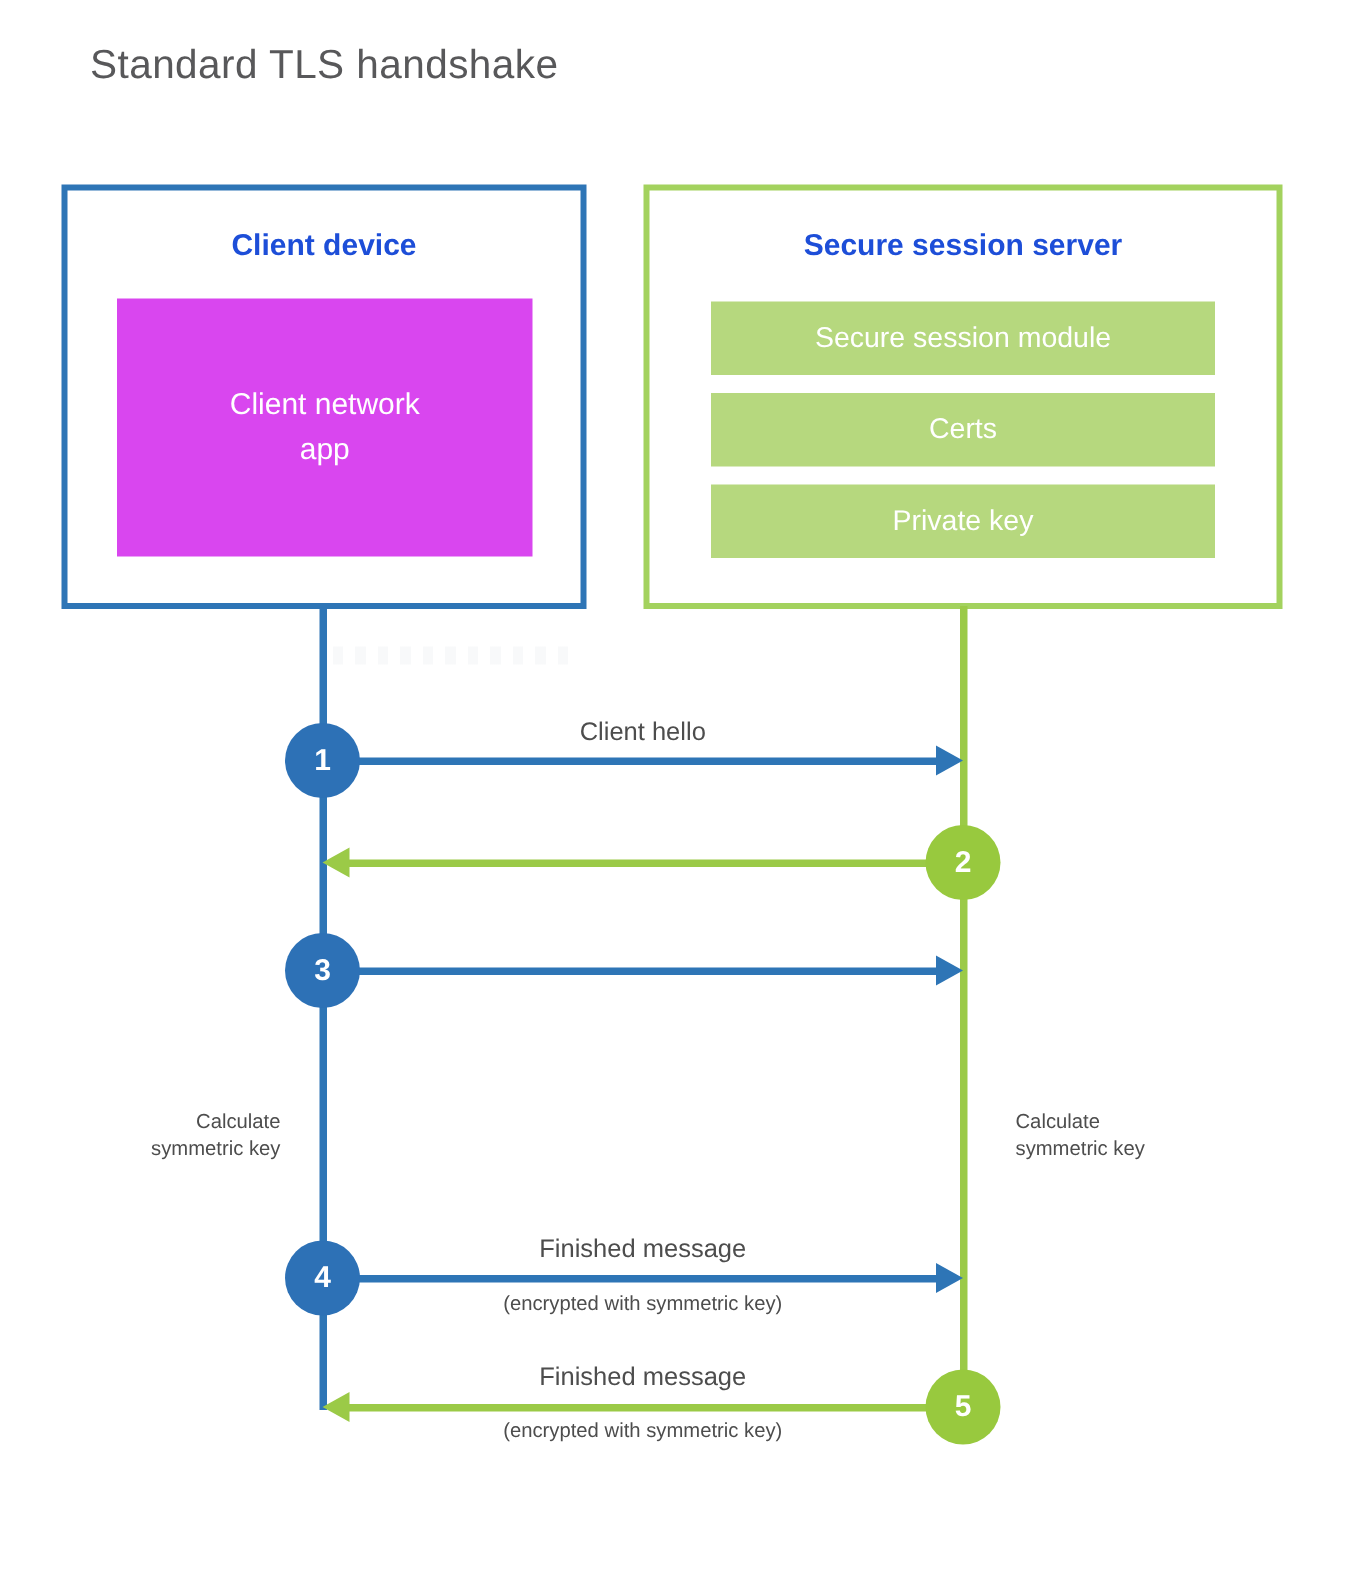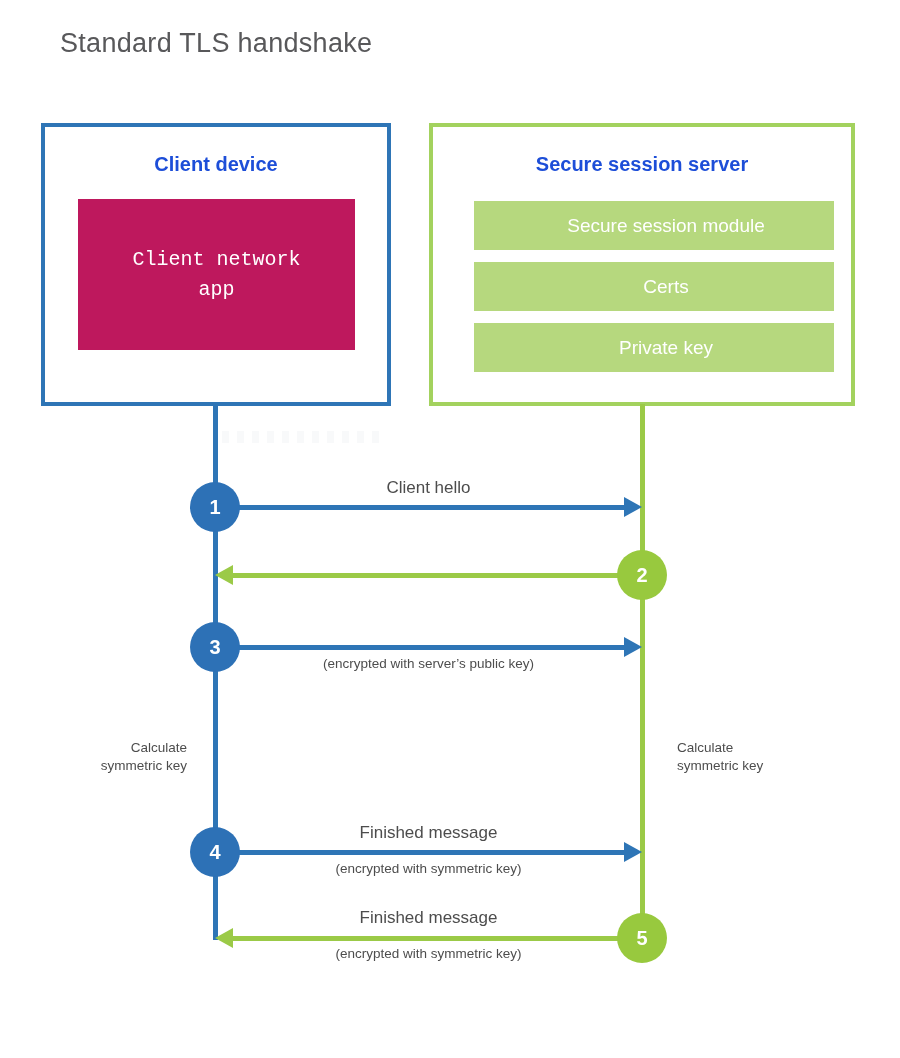--- a/index.html
+++ b/index.html
@@ -8,26 +8,26 @@
 
   .page-title{position:absolute;left:28px;top:28px;font-size:27px;font-weight:300;
     color:#58585a;letter-spacing:0.3px;margin-left:32px;}
 
   
   .actor-box{position:absolute;top:123px;height:283px;box-sizing:border-box;background:#ffffff;}
   .client-box{left:41px;width:350px;border:4px solid #2e75b6;}
   .server-box{left:429px;width:426px;border:4px solid #a3d25e;}
   .actor-title{text-align:center;margin-top:26px;font-size:20px;font-weight:bold;color:#1d4ed8;}
 
-  .client-app{position:absolute;left:78px;top:199px;width:277px;height:151px;background:#be185d;
+  .client-app{position:absolute;left:78px;top:199px;width:277px;height:172px;background:#d946ef;
     display:flex;align-items:center;justify-content:center;text-align:center;
-    color:#ffffff;font-size:20px;line-height:30px;white-space:pre-line;font-family:Liberation Mono, monospace;}
+    color:#ffffff;font-size:20px;line-height:30px;white-space:pre-line;}
 
   .server-bar{position:absolute;left:474px;width:336px;height:49px;background:#b6d87e;
-    display:flex;align-items:center;justify-content:center;color:#ffffff;font-size:19px;padding-left:24px;}
+    display:flex;align-items:center;justify-content:center;color:#ffffff;font-size:19px;}
   .bar-0{top:201px;} .bar-1{top:262px;} .bar-2{top:323px;}
 
   
   .lifeline{position:absolute;width:5px;top:404px;height:536px;}
   .lifeline.blue{left:213px;background:#2e75b6;}
   .lifeline.green{left:640px;background:#9bca47;}
 
   
   .faint-ticks{position:absolute;left:222px;top:431px;width:162px;height:12px;opacity:.5;
     background:repeating-linear-gradient(90deg,#f1f3f5 0 7px,transparent 7px 15px);}
@@ -87,21 +87,20 @@
   <div class="hline blue" style="left:215px;top:505px;width:413px"></div>
   <div class="head right" style="left:624px;top:497px"></div>
   <div class="step-circle blue" style="left:190px;top:482px">1</div>
 
   <div class="hline green" style="left:229px;top:573px;width:413px"></div>
   <div class="head left" style="left:215px;top:565px"></div>
   <div class="step-circle green" style="left:617px;top:550px">2</div>
 
   <div class="hline blue" style="left:215px;top:645px;width:413px"></div>
   <div class="head right" style="left:624px;top:637px"></div>
-  <div class="msg-sub" style="top:656px">(encrypted with server’s public key)</div>
   <div class="step-circle blue" style="left:190px;top:622px">3</div>
 
   <div class="side-note note-calc-left">Calculate
 symmetric key</div>
   <div class="side-note note-calc-right">Calculate
 symmetric key</div>
 
   <div class="msg-label" style="top:823px">Finished message</div>
   <div class="hline blue" style="left:215px;top:850px;width:413px"></div>
   <div class="head right" style="left:624px;top:842px"></div>

